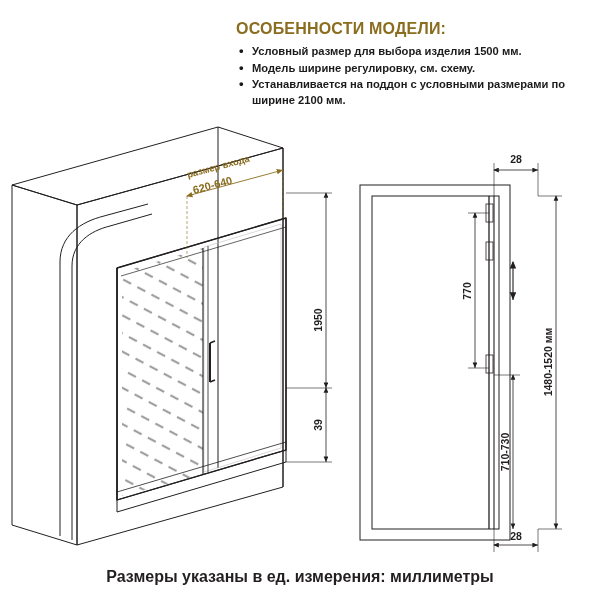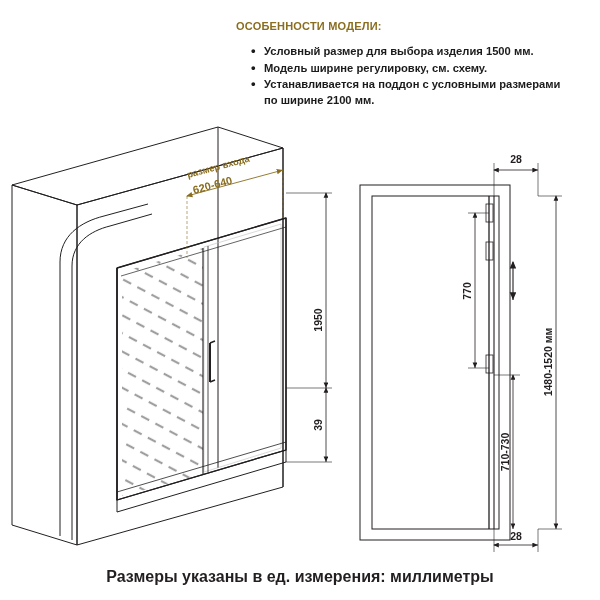--- a/index.html
+++ b/index.html
@@ -22,28 +22,28 @@
     height: 600px;
   }
   
   .features {
     position: absolute;
     left: 228px;
     top: 20px;
     width: 360px;
   }
   .features-title {
-    font-size: 11px;
+    font-size: 16px;
     font-weight: bold;
     color: #8a6d1f;
     letter-spacing: 0.2px;
     margin: 0 0 6px 8px;
   }
   .features-list {
-    margin: 12px;
+    margin: 0;
     padding: 0 0 0 24px;
     list-style: none;
   }
   .features-list li {
     position: relative;
     font-size: 11.2px;
     line-height: 15.5px;
     color: #1b1b1b;
     margin-bottom: 1px;
     font-weight: 600;

